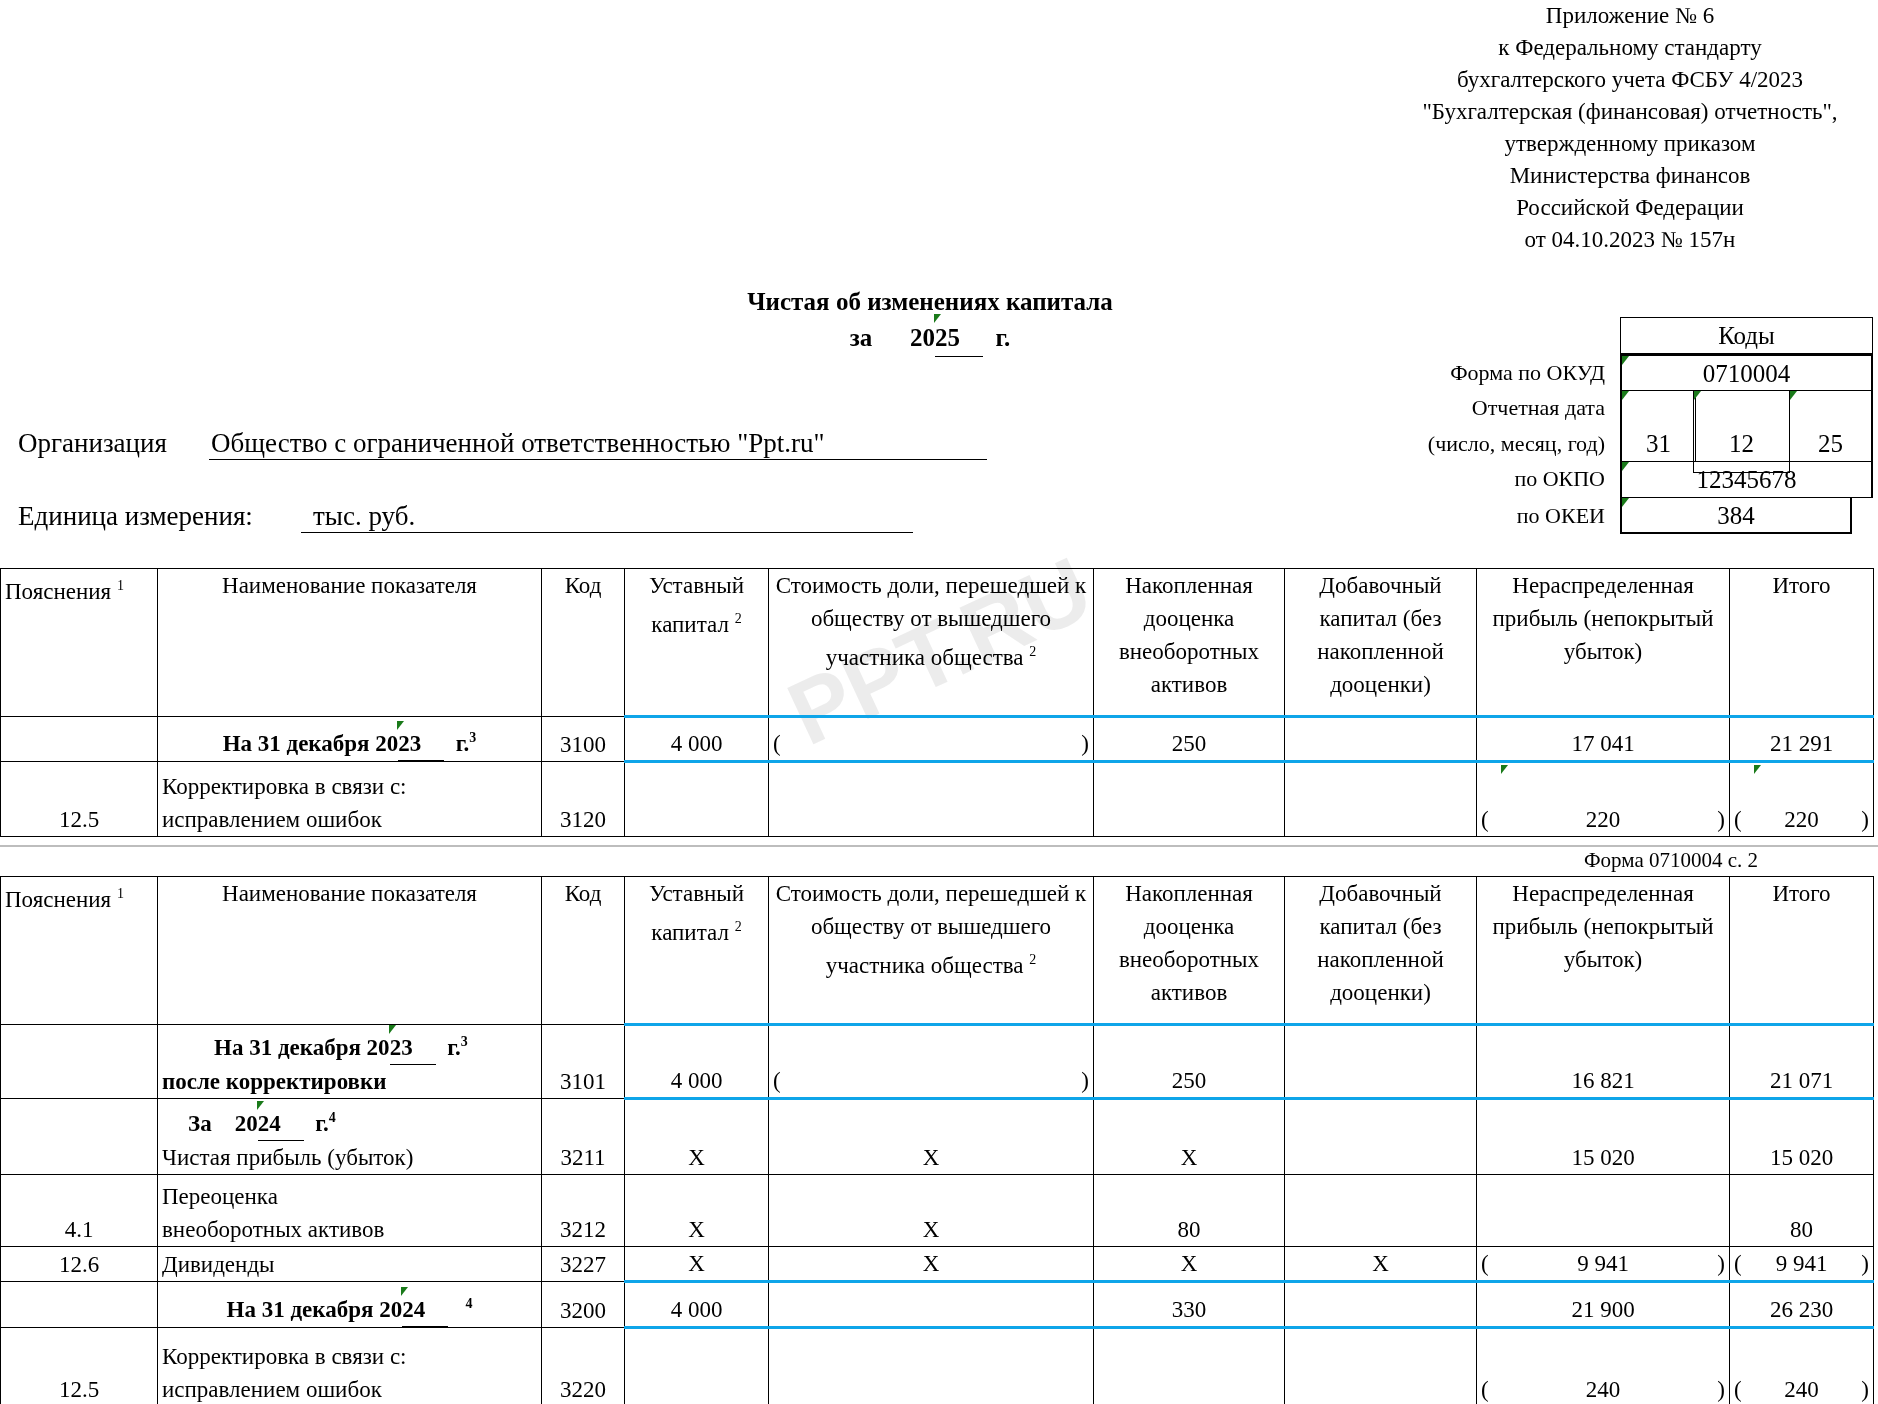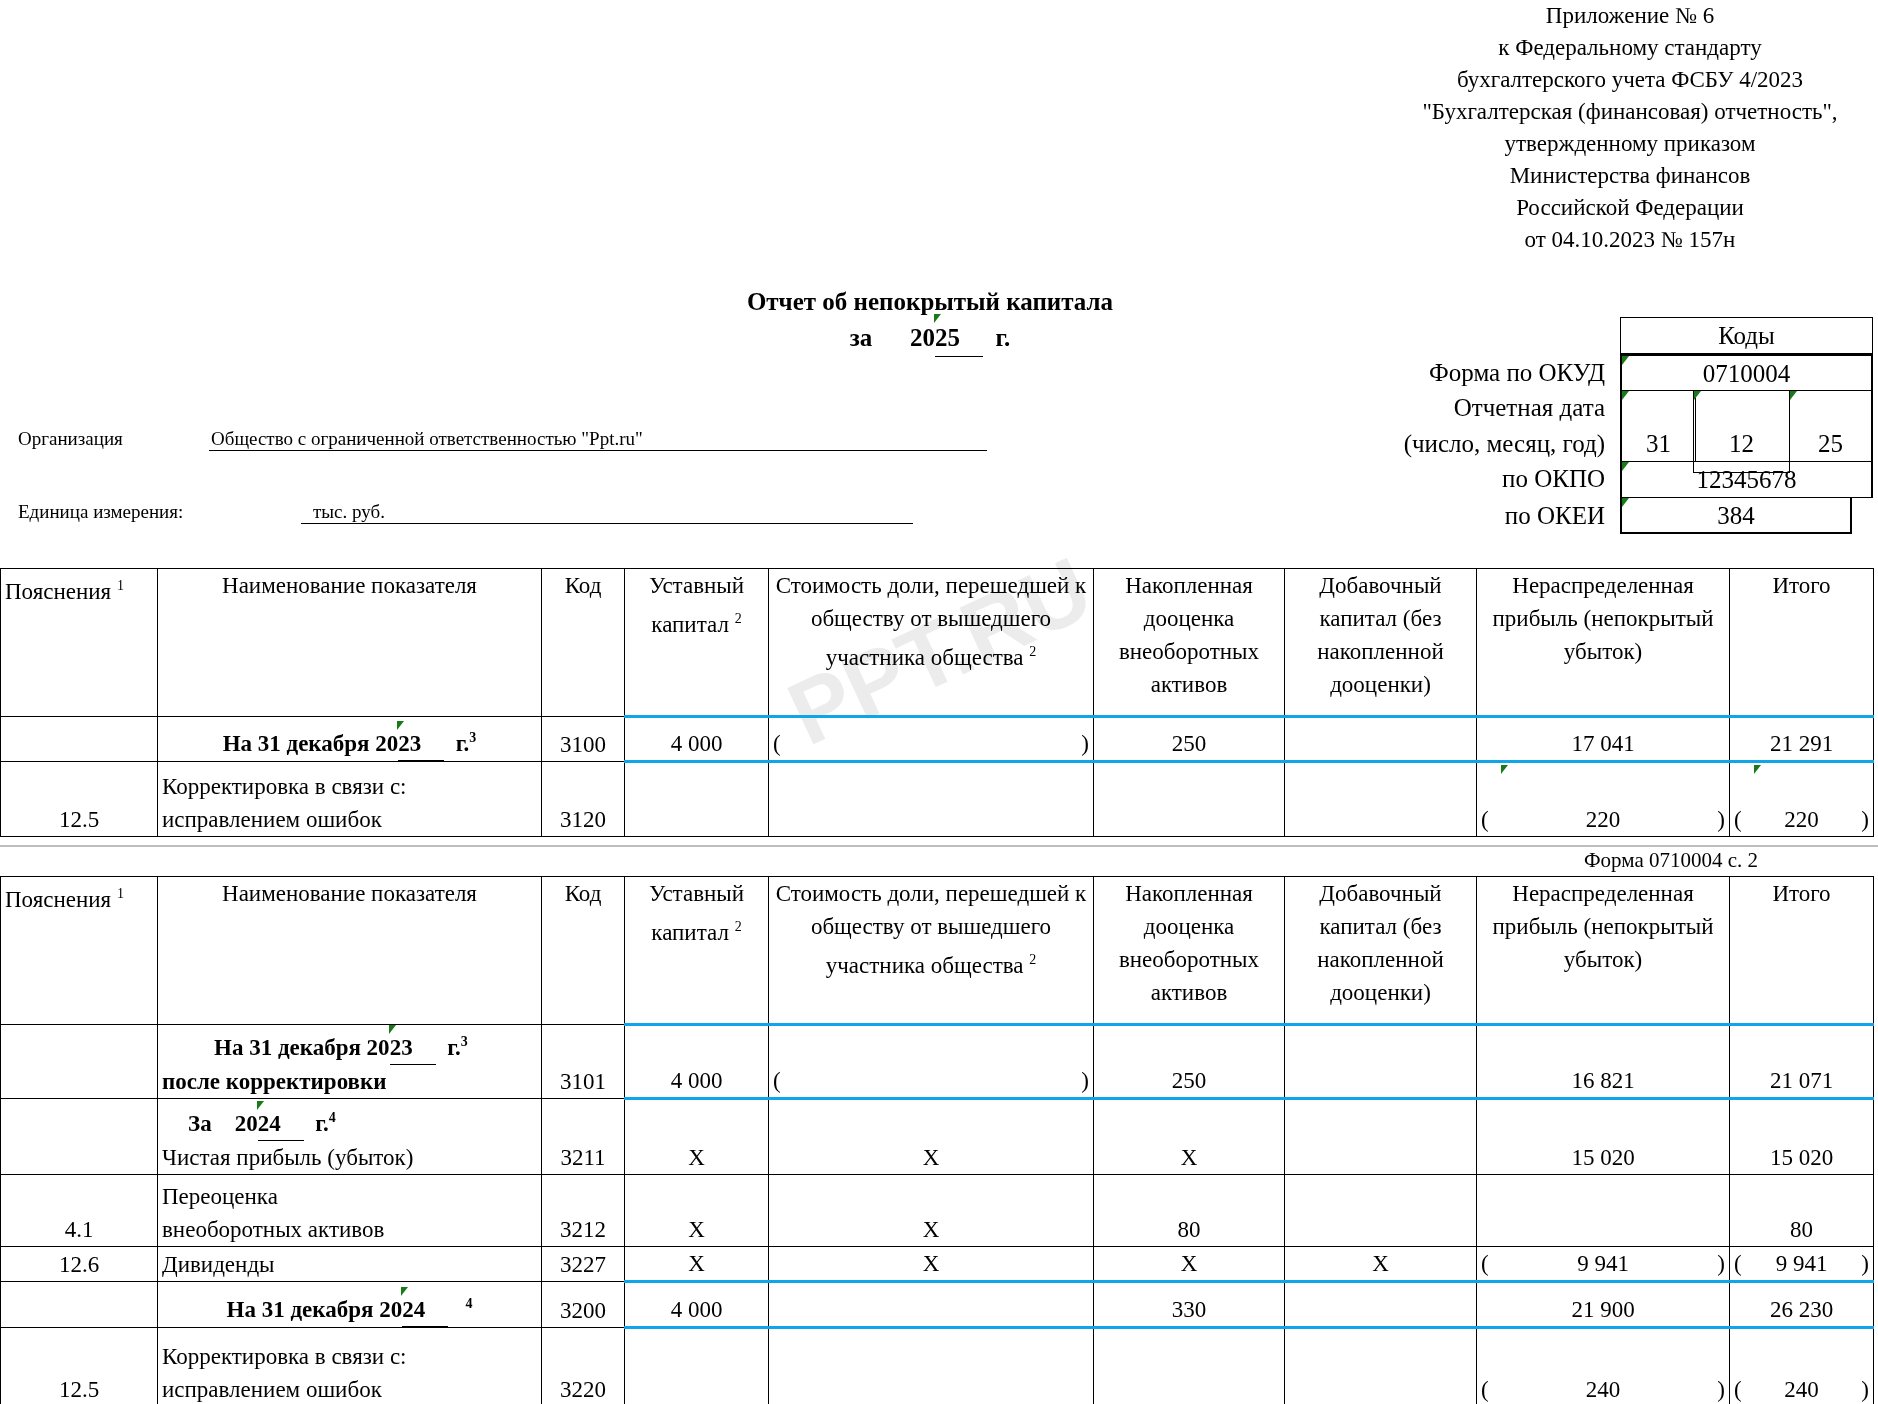--- a/index.html
+++ b/index.html
@@ -2,22 +2,22 @@
 <html><head>
 <meta charset="utf-8">
 <style>
   html,body{margin:0;padding:0;background:#fff;}
   body{width:1878px;height:1404px;position:relative;overflow:hidden;font-family:"Liberation Serif","DejaVu Serif",serif;color:#000;font-size:23px;}
   .abs{position:absolute;}
   .appendix{left:1380px;top:0;width:500px;text-align:center;line-height:32px;font-size:23px;}
   .title{left:600px;top:284px;width:660px;text-align:center;font-weight:bold;font-size:25px;line-height:36px;}
   .ul{display:inline-block;border-bottom:1.5px solid #000;min-width:48px;text-align:left;position:relative;}
   .tri{position:absolute;width:0;height:0;border-top:9px solid #1a7a1a;border-right:7px solid transparent;}
-  .lbl{font-size:19px;}
-  .codes-label{text-align:right;font-size:25px;}
+  .lbl{font-size:27px;}
+  .codes-label{text-align:right;font-size:22px;}
   .cbox{border:1.5px solid #000;box-sizing:border-box;text-align:center;font-size:25px;}
   table.grid{position:absolute;left:0;border-collapse:collapse;table-layout:fixed;font-size:23px;}
   table.grid td{border:1px solid #000;padding:0 4px;vertical-align:top;text-align:center;line-height:33px;position:relative;}
   table.grid td.b{vertical-align:bottom;}
   table.grid td.l{text-align:left;}
   .thick-top td.v{border-top:3px solid #0ea5e9;}
   .bold{font-weight:bold;}
   sup{font-size:14px;}
   .paren{display:flex;justify-content:space-between;}
   .sep{position:absolute;left:0;width:1878px;top:845px;height:2px;background:#bdbdbd;}
@@ -31,21 +31,21 @@
   <div>к Федеральному стандарту</div>
   <div>бухгалтерского учета ФСБУ 4/2023</div>
   <div>"Бухгалтерская (финансовая) отчетность",</div>
   <div>утвержденному приказом</div>
   <div>Министерства финансов</div>
   <div>Российской Федерации</div>
   <div>от 04.10.2023 № 157н</div>
 </div>
 
 <div class="abs title">
-  <div>Отчет об непокрытый капитала</div>
+  <div>Чистая об изменениях капитала</div>
   <div>
     <span>за</span>
     &nbsp;&nbsp;&nbsp;&nbsp;&nbsp;<span>20</span><span class="ul" style="min-width:48px;"><span class="tri" style="left:-1px;top:-6px;"></span><span>25</span></span>
     &nbsp;<span>г.</span>
   </div>
 </div>
 
 <div class="abs lbl" style="left:18px;top:428px;">Организация</div>
 <div class="abs lbl" style="left:209px;top:428px;width:776px;border-bottom:1.5px solid #000;padding-left:2px;">Общество с ограниченной ответственностью "Ppt.ru"</div>
 

